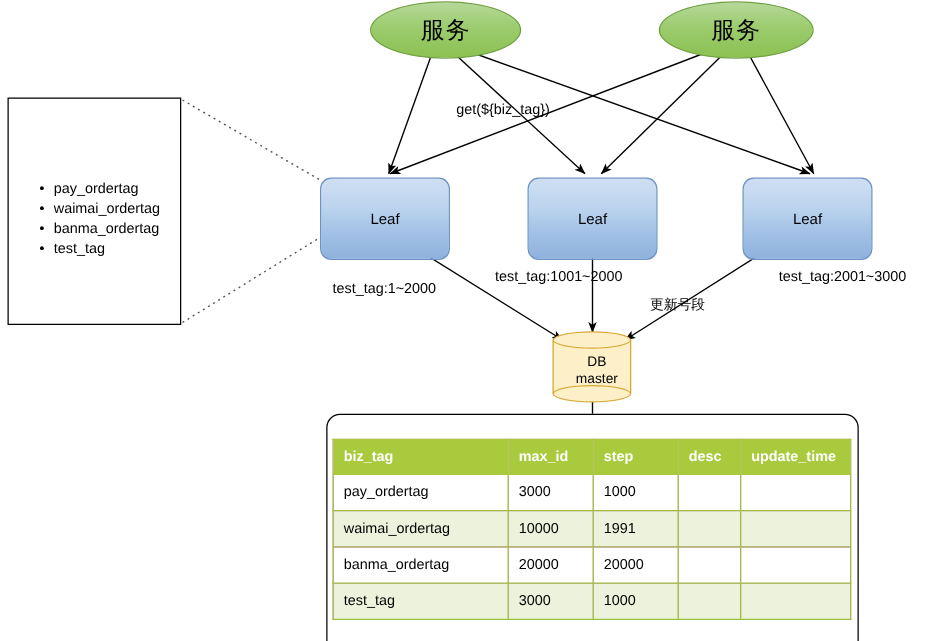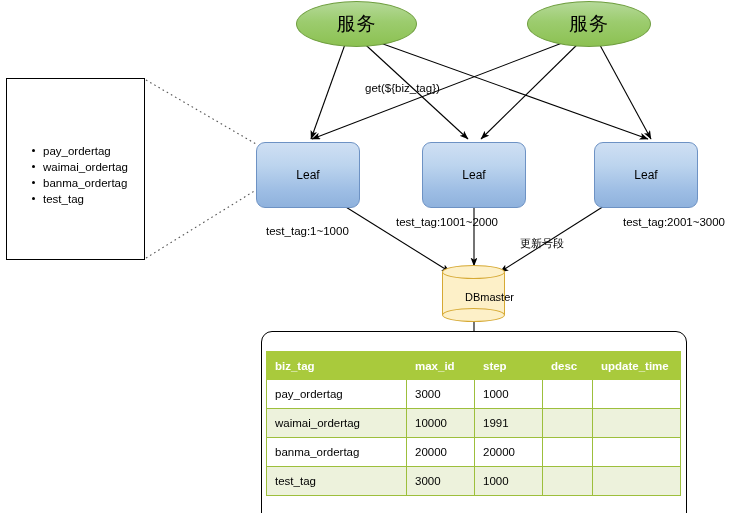--- a/index.html
+++ b/index.html
@@ -99,26 +99,26 @@
     top: 43px;
     width: 63px;
     height: 14px;
     background: #fdf0c8;
     border: 1px solid #d6a934;
     border-radius: 50%;
     box-sizing: border-box;
   }
   .db-text {
     position: absolute;
-    left: 16px;
+    left: 4px;
     top: 14px;
     width: 63px;
     height: 36px;
     display: flex;
-    flex-direction: row;
+    flex-direction: column;
     align-items: center;
     justify-content: center;
     font-size: 11px;
     line-height: 13px;
     color: #000;
     z-index: 3;
   }
 
   
   .callout-box {
@@ -272,21 +272,21 @@
     <div class="db-body"></div>
     <div class="db-bottom"></div>
     <div class="db-top"></div>
     <div class="db-text">
       <span>DB</span>
       <span>master</span>
     </div>
   </div>
 
   <div class="edge-label" style="left:365px; top:82px;">get(${biz_tag})</div>
-  <div class="edge-label" style="left:266px; top:225px;">test_tag:1~1000</div>
+  <div class="edge-label" style="left:266px; top:225px;">test_tag:1~2000</div>
   <div class="edge-label" style="left:396px; top:216px;">test_tag:1001~2000</div>
   <div class="edge-label" style="left:623px; top:216px;">test_tag:2001~3000</div>
   <div class="edge-label cjk" style="left:520px; top:236px;">更新号段</div>
 
   <div class="callout-box">
     <ul class="callout-list">
       <li>pay_ordertag</li>
       <li>waimai_ordertag</li>
       <li>banma_ordertag</li>
       <li>test_tag</li>

